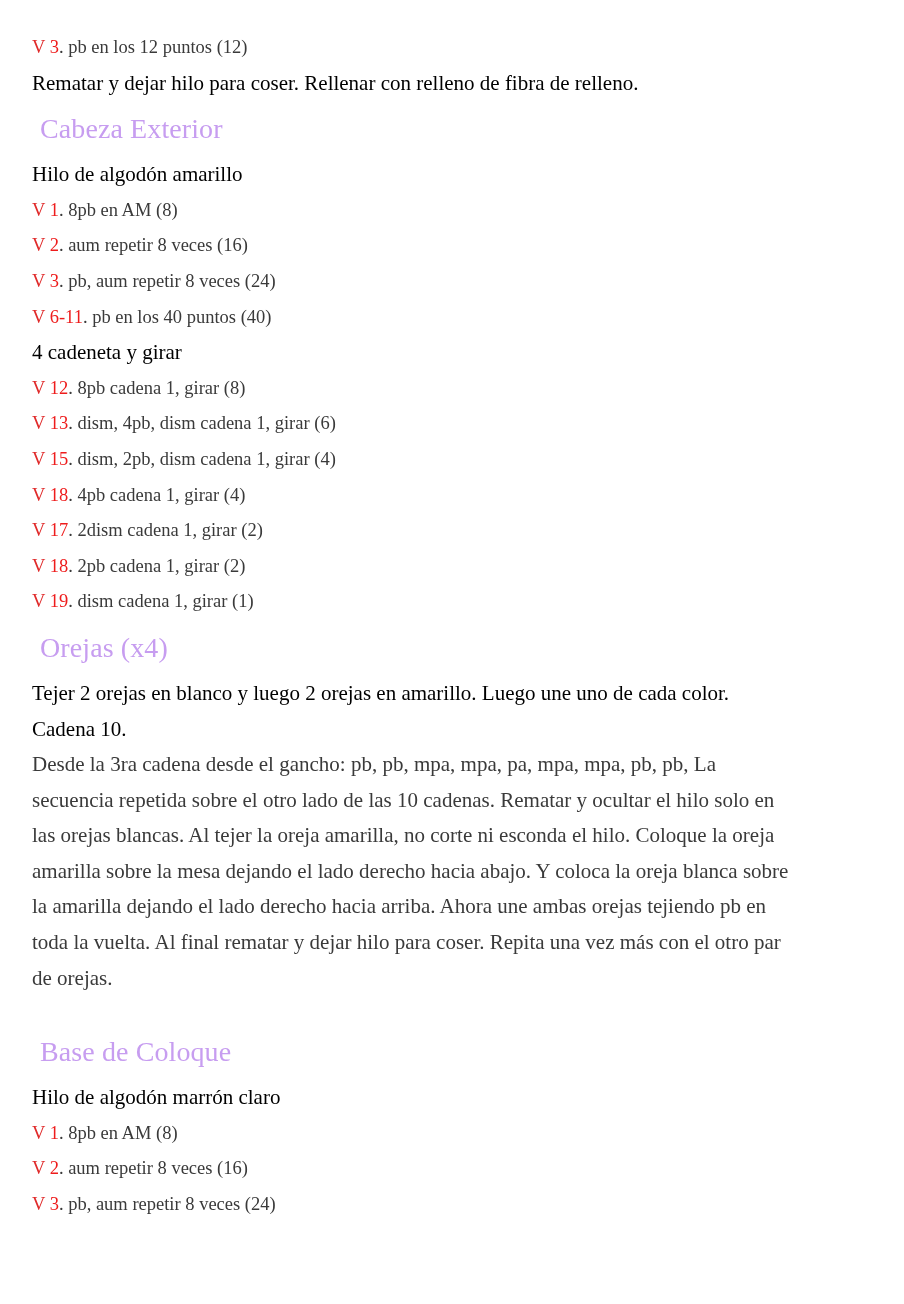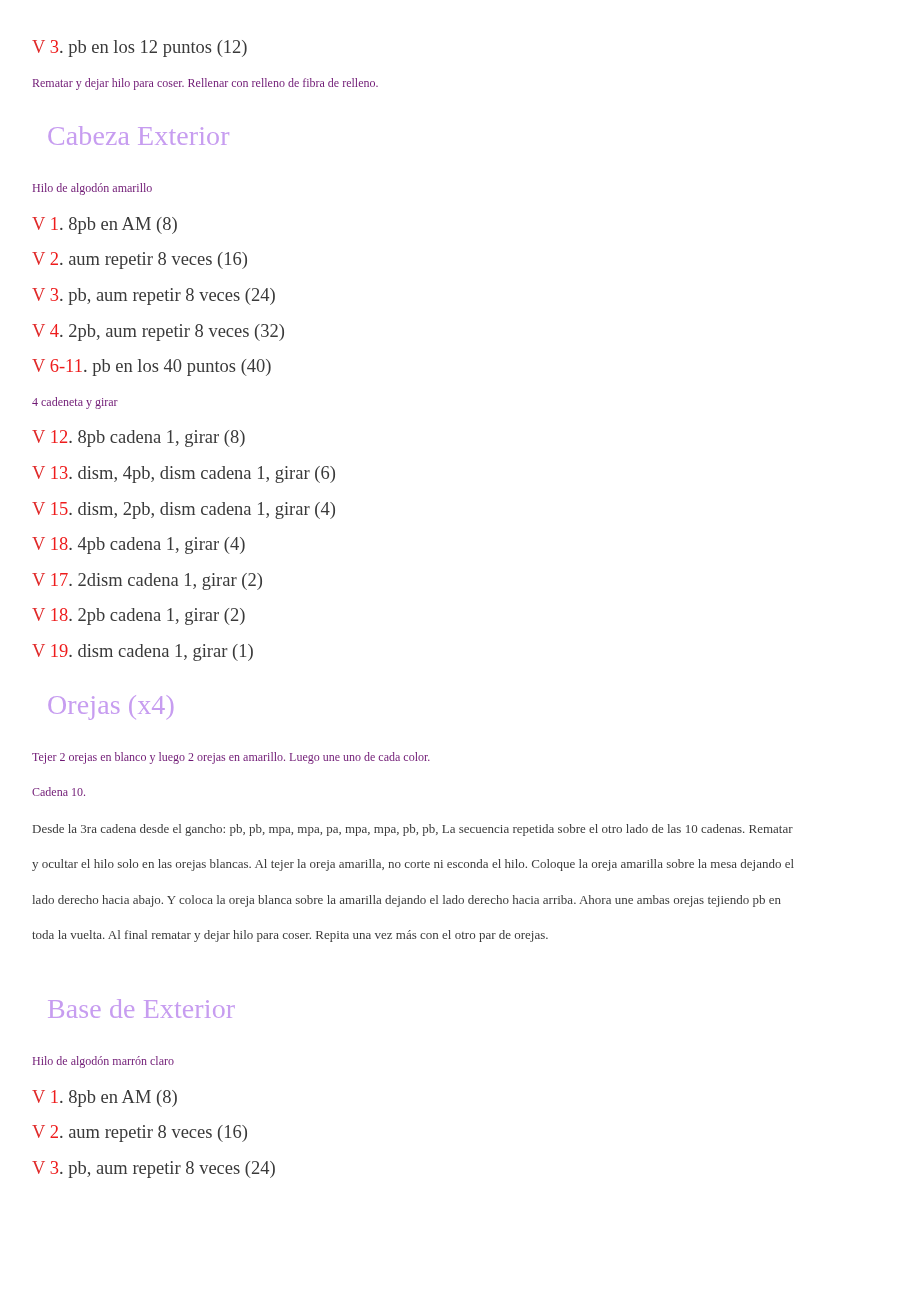--- a/index.html
+++ b/index.html
@@ -39,75 +39,74 @@
   }
   .row-line .rownum {
     color: #ee1c1c;
   }
   .row-line .rowtext {
     color: #3a3a3a;
   }
 
   
   .text-line {
-    font-size: 12px;
+    font-size: 21px;
     line-height: 35.6px;
-    color: #701a75;
+    color: #000000;
     font-family: Liberation Serif, serif;
   }
 
   
   .para {
-    font-size: 13px;
+    font-size: 21px;
     line-height: 35.6px;
     color: #3a3a3a;
     max-width: 836px;
     text-align: left;
   }
 
   
   .heading {
     font-size: 28px;
     line-height: 40px;
     color: #c79df0;
     font-weight: normal;
-    margin: 15px;
+    margin: 8px;
     padding: 0;
     letter-spacing: 0.1px;
   }
   .heading.spaced-before {
     margin-top: 36px;
   }
 </style>
 </head>
 <body>
 
 <div class="page">
   <div class="content" id="content-root">
 
   <div class="row-line"><span class="vmark">V</span> <span class="rownum">3</span><span class="rowtext">. pb en los 12 puntos (12)</span></div>
       <div class="text-line">Rematar y dejar hilo para coser. Rellenar con relleno de fibra de relleno.</div>
       <h2 class="heading">Cabeza Exterior</h2>
       <div class="text-line">Hilo de algodón amarillo</div>
       <div class="row-line"><span class="vmark">V</span> <span class="rownum">1</span><span class="rowtext">. 8pb en AM (8)</span></div>
       <div class="row-line"><span class="vmark">V</span> <span class="rownum">2</span><span class="rowtext">. aum repetir 8 veces (16)</span></div>
       <div class="row-line"><span class="vmark">V</span> <span class="rownum">3</span><span class="rowtext">. pb, aum repetir 8 veces (24)</span></div>
-      <div class="row-line"><span class="vmark">V</span> <span class="rownum">4</span><span class="rowtext">. 2pb, aum repetir 8 veces (32)</span></div>
       <div class="row-line"><span class="vmark">V</span> <span class="rownum">6-11</span><span class="rowtext">. pb en los 40 puntos (40)</span></div>
       <div class="text-line">4 cadeneta y girar</div>
       <div class="row-line"><span class="vmark">V</span> <span class="rownum">12</span><span class="rowtext">. 8pb cadena 1, girar (8)</span></div>
       <div class="row-line"><span class="vmark">V</span> <span class="rownum">13</span><span class="rowtext">. dism, 4pb, dism cadena 1, girar (6)</span></div>
       <div class="row-line"><span class="vmark">V</span> <span class="rownum">15</span><span class="rowtext">. dism, 2pb, dism cadena 1, girar (4)</span></div>
       <div class="row-line"><span class="vmark">V</span> <span class="rownum">18</span><span class="rowtext">. 4pb cadena 1, girar (4)</span></div>
       <div class="row-line"><span class="vmark">V</span> <span class="rownum">17</span><span class="rowtext">. 2dism cadena 1, girar (2)</span></div>
       <div class="row-line"><span class="vmark">V</span> <span class="rownum">18</span><span class="rowtext">. 2pb cadena 1, girar (2)</span></div>
       <div class="row-line"><span class="vmark">V</span> <span class="rownum">19</span><span class="rowtext">. dism cadena 1, girar (1)</span></div>
       <h2 class="heading">Orejas (x4)</h2>
       <div class="text-line">Tejer 2 orejas en blanco y luego 2 orejas en amarillo. Luego une uno de cada color.</div>
       <div class="text-line">Cadena 10.</div>
       <p class="para" style="margin: 0px;">Desde la 3ra cadena desde el gancho: pb, pb, mpa, mpa, pa, mpa, mpa, pb, pb, La secuencia repetida sobre el otro lado de las 10 cadenas. Rematar y ocultar el hilo solo en las orejas blancas. Al tejer la oreja amarilla, no corte ni esconda el hilo. Coloque la oreja amarilla sobre la mesa dejando el lado derecho hacia abajo. Y coloca la oreja blanca sobre la amarilla dejando el lado derecho hacia arriba. Ahora une ambas orejas tejiendo pb en toda la vuelta. Al final rematar y dejar hilo para coser. Repita una vez más con el otro par de orejas.</p>
-      <h2 class="heading spaced-before">Base de Exterior</h2>
+      <h2 class="heading spaced-before">Base de Coloque</h2>
       <div class="text-line">Hilo de algodón marrón claro</div>
       <div class="row-line"><span class="vmark">V</span> <span class="rownum">1</span><span class="rowtext">. 8pb en AM (8)</span></div>
       <div class="row-line"><span class="vmark">V</span> <span class="rownum">2</span><span class="rowtext">. aum repetir 8 veces (16)</span></div>
       <div class="row-line"><span class="vmark">V</span> <span class="rownum">3</span><span class="rowtext">. pb, aum repetir 8 veces (24)</span></div>
     </div>
 </div>
 
 </body></html>

